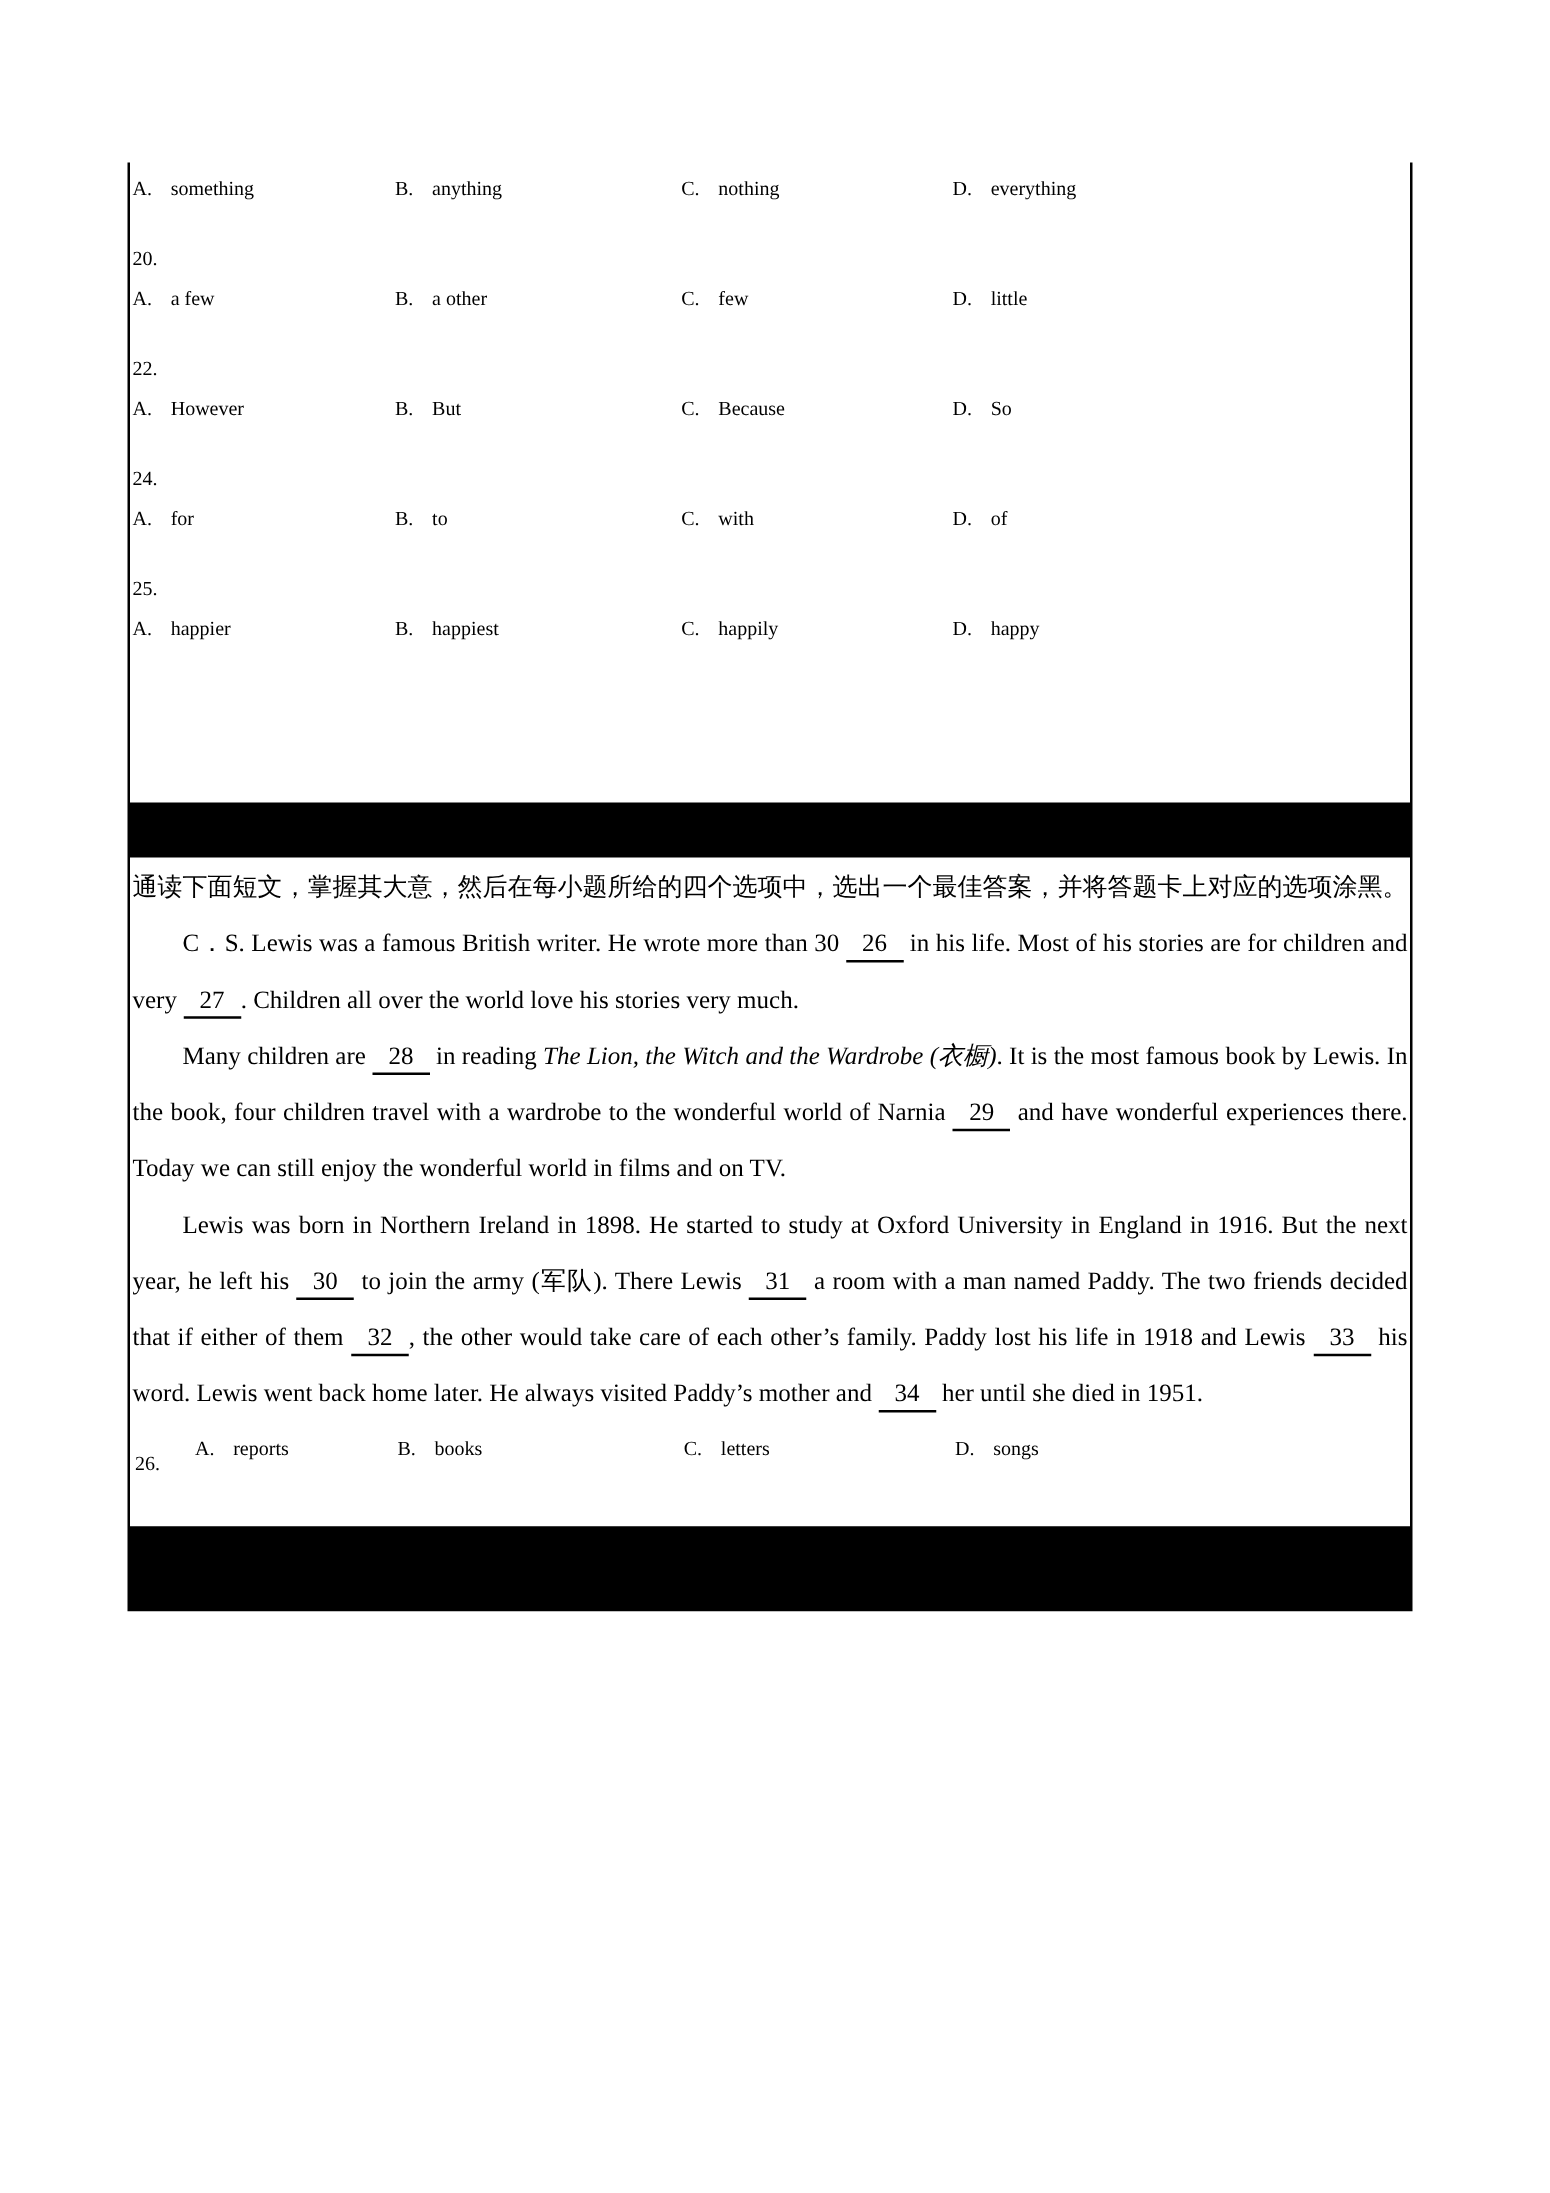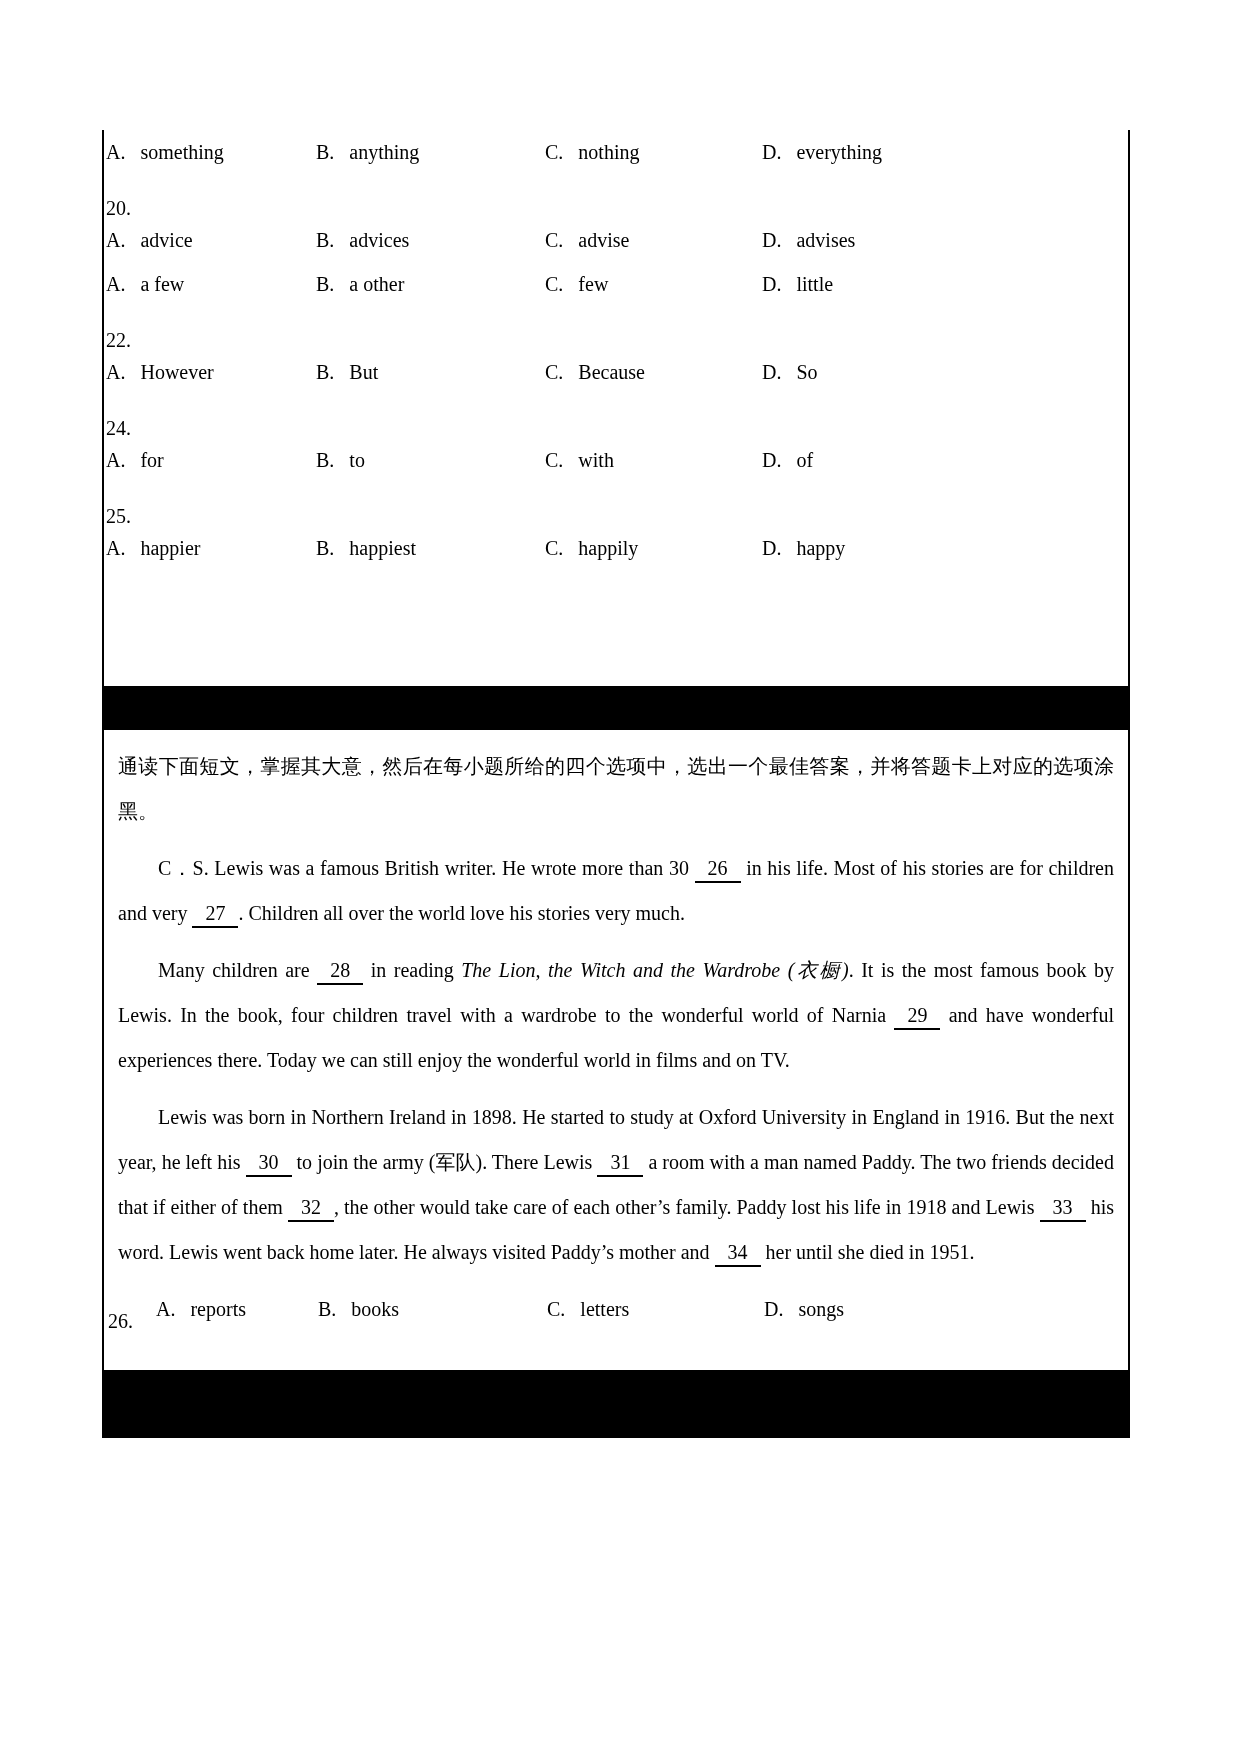--- a/index.html
+++ b/index.html
@@ -15,41 +15,41 @@
   }
   .sheet {
     position: absolute;
     left: 102px;
     top: 130px;
     width: 1028px;
     border-left: 2px solid #000000;
     border-right: 2px solid #000000;
   }
   
-  .row { position: relative; height: 44px; font-size: 20px; }
+  .row { position: relative; height: 44px; font-size: 16px; }
   .opt { position: absolute; top: 0; line-height: 44px; white-space: nowrap; }
   .c0 { left: 2px; }
   .c1 { left: 212px; }
   .c2 { left: 441px; }
   .c3 { left: 658px; }
   .cq { left: 50px; }
   .letter { display: inline-block; }
   .letter::after { content: "."; }
   .otext { margin-left: 15px; }
   .qnum { position: absolute; left: 2px; top: 12px; line-height: 44px; }
   .qnum::after { content: "."; }
   
   .spacer-a { height: 116px; }
   .spacer-b { height: 39px; }
   .banner { width: 100%; background: #000000; }
   .banner-top { height: 44px; }
   .banner-bottom { height: 68px; }
   
   .textblock { padding: 2px 2px 0 2px; font-size: 20px; }
-  .textblock p { margin: 12px; line-height: 45px; text-align: justify; }
+  .textblock p { margin: 0; line-height: 45px; text-align: justify; }
   .para { text-indent: 40px; }
   .cn { text-indent: 0; }
   .blank {
     display: inline-block;
     padding: 0 13px;
     border-bottom: 2px solid #000000;
     line-height: 26px;
     text-indent: 0;
   }
   .it { font-style: italic; }
@@ -64,26 +64,20 @@
     <div class="row">
       <span class="opt c0"><span class="letter">A</span><span class="otext">something</span></span>
       <span class="opt c1"><span class="letter">B</span><span class="otext">anything</span></span>
       <span class="opt c2"><span class="letter">C</span><span class="otext">nothing</span></span>
       <span class="opt c3"><span class="letter">D</span><span class="otext">everything</span></span>
     </div>
     <div class="row">
       <span class="qnum">20</span>
     </div>
 
-    <div class="row">
-      <span class="opt c0"><span class="letter">A</span><span class="otext">advice</span></span>
-      <span class="opt c1"><span class="letter">B</span><span class="otext">advices</span></span>
-      <span class="opt c2"><span class="letter">C</span><span class="otext">advise</span></span>
-      <span class="opt c3"><span class="letter">D</span><span class="otext">advises</span></span>
-    </div>
 
     <div class="row">
       <span class="opt c0"><span class="letter">A</span><span class="otext">a few</span></span>
       <span class="opt c1"><span class="letter">B</span><span class="otext">a other</span></span>
       <span class="opt c2"><span class="letter">C</span><span class="otext">few</span></span>
       <span class="opt c3"><span class="letter">D</span><span class="otext">little</span></span>
     </div>
     <div class="row">
       <span class="qnum">22</span>
     </div>

